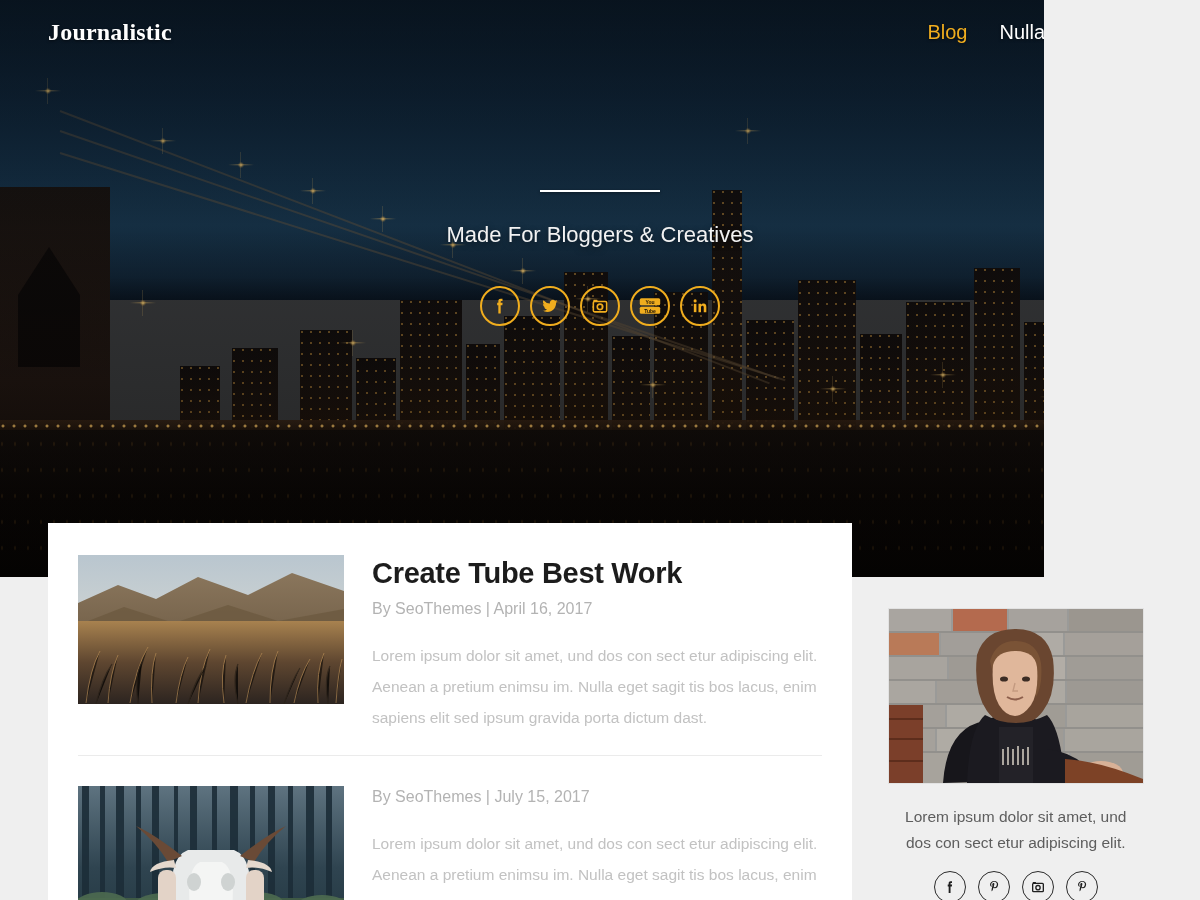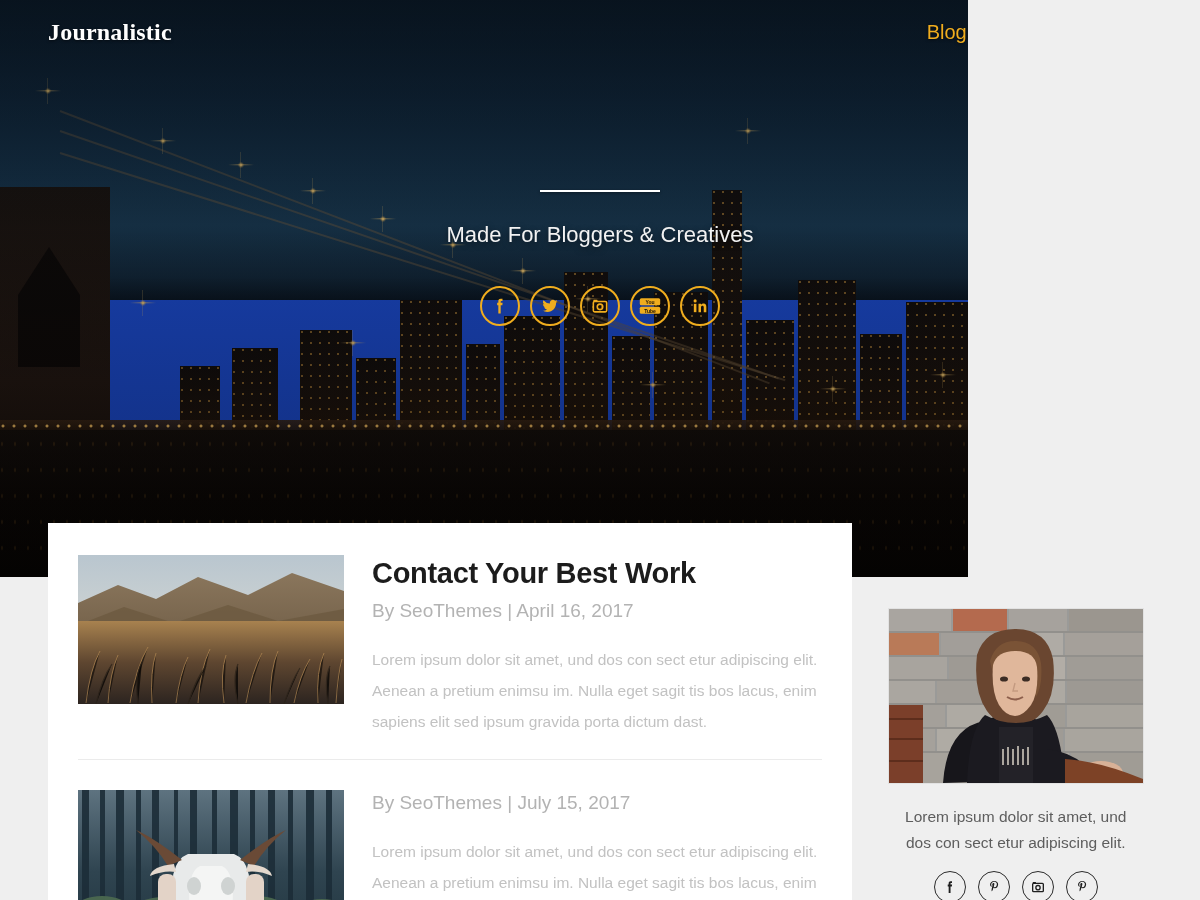--- a/index.html
+++ b/index.html
@@ -9,24 +9,24 @@
     height: 900px;
     overflow: hidden;
     background: #efefef;
     font-family: "Liberation Sans", sans-serif;
     -webkit-font-smoothing: antialiased;
   }
 
   
   .hero {
     position: relative;
-    width: 968px;
+    width: 1044px;
     height: 577px;
     overflow: hidden;
-    background: #1d4ed8;
+    background: #404040;
   }
   .hero-photo {
     position: absolute;
     inset: 0;
     overflow: hidden;
   }
   
   .sky {
     position: absolute;
     left: 0; top: 0; width: 1200px; height: 300px;
@@ -238,21 +238,21 @@
   .post-title {
     margin: 0 0 10px 0;
     font-size: 29px;
     line-height: 1.15;
     font-weight: 700;
     color: #1c1c1c;
     letter-spacing: -0.3px;
   }
   .post-meta {
     margin: 0 0 22px 0;
-    font-size: 19px;
+    font-size: 16px;
     color: #b3b3b3;
   }
   .post-excerpt {
     margin: 0;
     font-size: 15.5px;
     line-height: 2.0;
     color: #c2c2c2;
   }
 
   
@@ -387,21 +387,21 @@
 
     <div class="water"></div>
     <div class="reflection"></div>
     <div class="hero-veil"></div>
   </div>
 
   <div class="topbar">
     <div class="brand">Journalistic</div>
     <div class="nav">
       <a class="nav-link active" href="#">Blog</a>
-      <a class="nav-link" href="#">Work</a>
+      <a class="nav-link" href="#">Nulla</a>
       <a class="nav-link" href="#"><span>Writers</span><span class="caret"></span></a>
     </div>
   </div>
 
   <div class="hero-content">
     <div class="hero-rule"></div>
     <p class="hero-sub">Made For Bloggers &amp; Creatives</p>
 
     <div class="social-row">
       <a class="social-circle" href="#">
@@ -485,21 +485,21 @@
               <path d="M18 149 q6 -26 16 -40"></path>
                 <path d="M60 149 q-4 -28 4 -42"></path>
                 <path d="M110 149 q8 -26 18 -38"></path>
               <path d="M160 149 q-6 -26 0 -40"></path>
                 <path d="M206 149 q8 -24 16 -36"></path>
                 <path d="M250 149 q-4 -26 2 -38"></path>
             </g>
           </svg>
         </a>
         <div class="post-body">
-          <h2 class="post-title">Contact Your Best Work</h2>
+          <h2 class="post-title">Create Tube Best Work</h2>
           <div class="post-meta">By SeoThemes | April 16, 2017</div>
           <p class="post-excerpt">Lorem ipsum dolor sit amet, und dos con sect etur adipiscing elit. Aenean a pretium enimsu im. Nulla eget sagit tis bos lacus, enim sapiens elit sed ipsum gravida porta dictum dast.</p>
         </div>
       </article>
 
       <article class="post">
         <a class="thumb" href="#">
           <svg viewBox="0 0 266 149" preserveAspectRatio="none">
             <defs>
               <linearGradient id="g-for" x1="0" y1="0" x2="0" y2="1">

